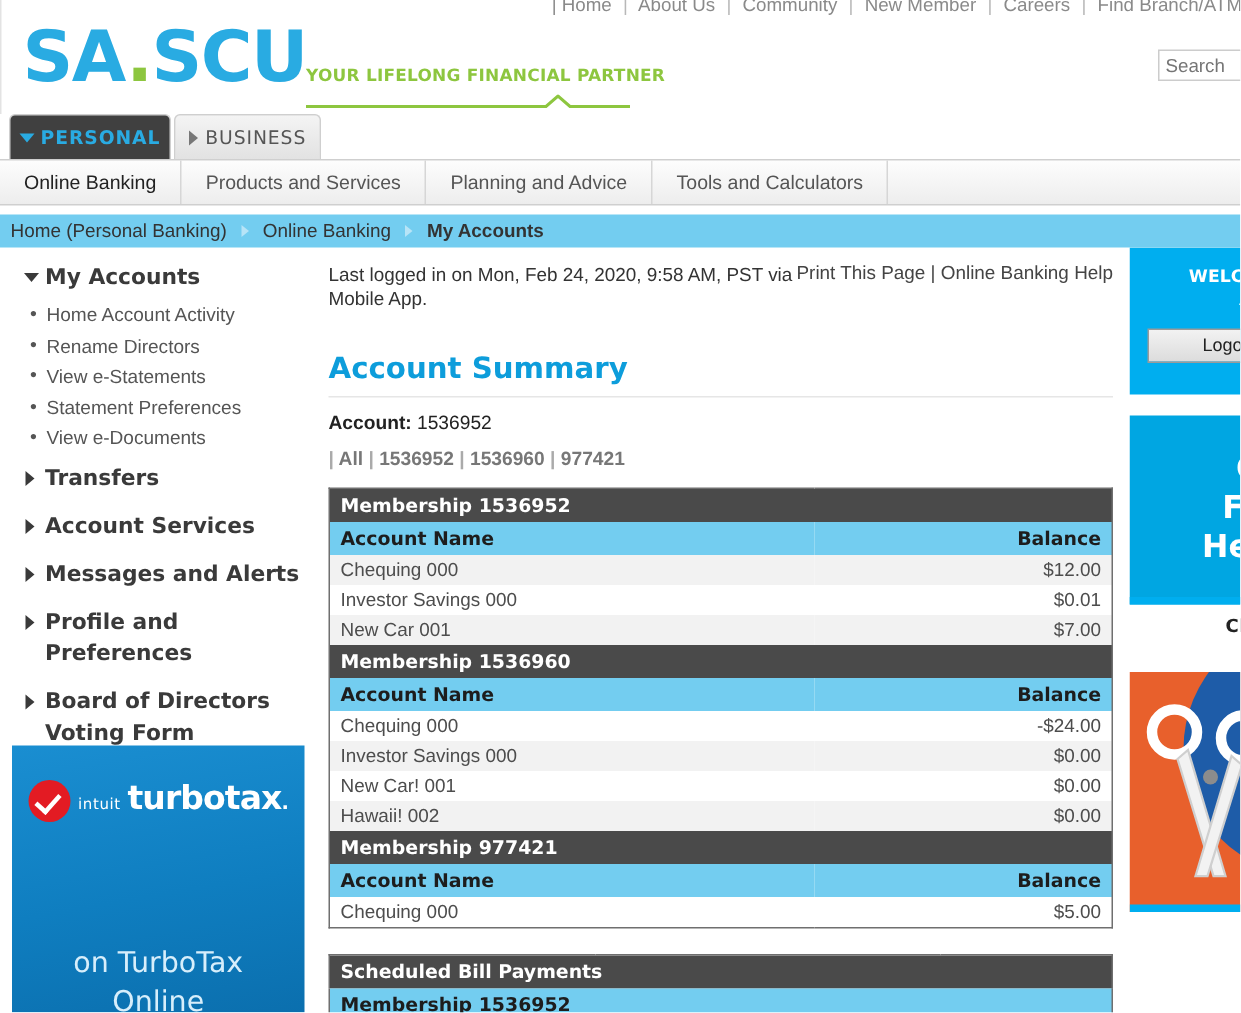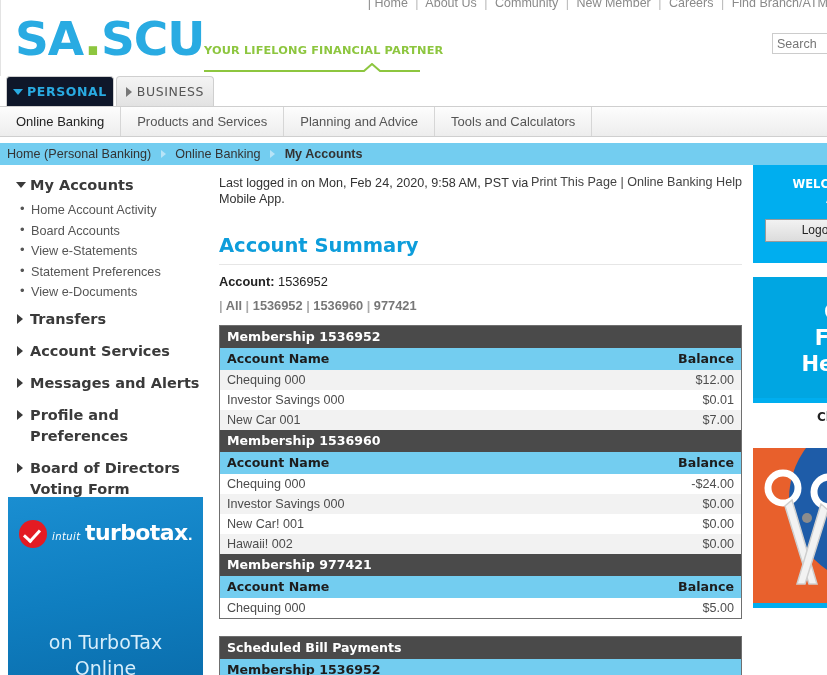--- a/index.html
+++ b/index.html
@@ -107,21 +107,21 @@
     border-bottom: none;
     border-top-left-radius: 4px;
     border-top-right-radius: 4px;
     box-sizing: border-box;
     text-align: center;
     font-family: "DejaVu Sans", sans-serif;
   }
   .seg-tab.personal {
     left: 6px;
     width: 108px;
-    background: #0f172a;
+    background: #404040;
     color: #29ABE2;
   }
   .seg-tab.business {
     left: 116px;
     width: 98px;
     background: linear-gradient(#f4f4f4, #e2e2e2);
     color: #555555;
     font-weight: normal;
   }
   .caret-d {
@@ -286,21 +286,20 @@
     transform: rotate(42deg);
   }
   .tt-words { display: inline-block; vertical-align: middle; text-align: left; }
   .tt-intuit {
     font-size: 10px;
     color: #ffffff;
     letter-spacing: 0.4px;
     line-height: 10px;
     margin-left: 1px;
     font-family: "DejaVu Sans", sans-serif;
-    font-style: italic;
   }
   .tt-name {
     font-size: 22px;
     font-weight: bold;
     color: #ffffff;
     line-height: 22px;
     letter-spacing: -0.6px;
     font-family: "DejaVu Sans", sans-serif;
   }
   .tt-name .tt-dot { font-size: 13px; }
@@ -565,21 +564,21 @@
 
   <div class="sidebar">
 
     <div class="side-group">
       <div class="side-group-title">
         <span class="tri-down"></span>
         <span>My Accounts</span>
       </div>
       <ul class="side-sub">
         <li>Home Account Activity</li>
-        <li>Board Accounts</li>
+        <li>Rename Directors</li>
         <li>View e-Statements</li>
         <li>Statement Preferences</li>
         <li>View e-Documents</li>
       </ul>
     </div>
 
 
     <div class="side-group spaced">
       <div class="side-group-title">
         <span class="tri-right"></span>

